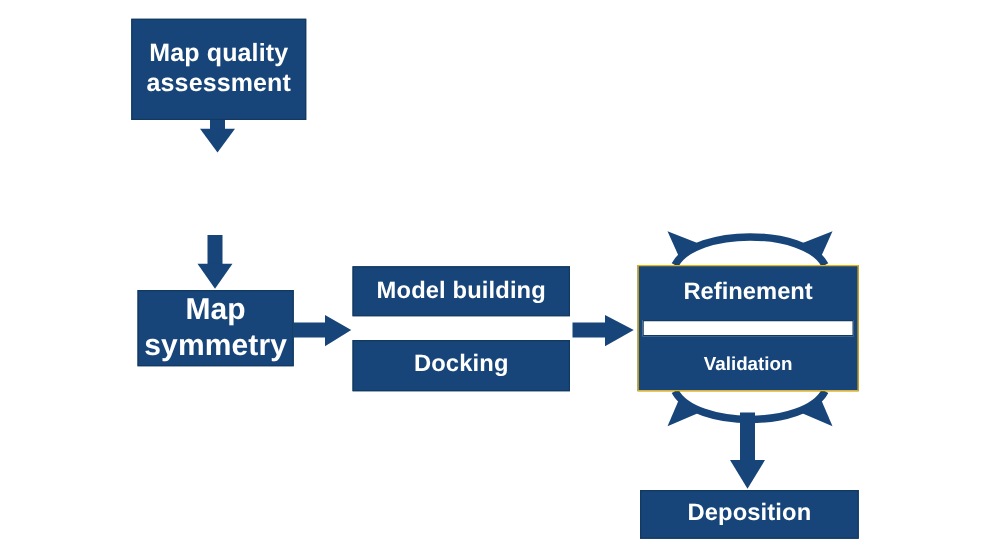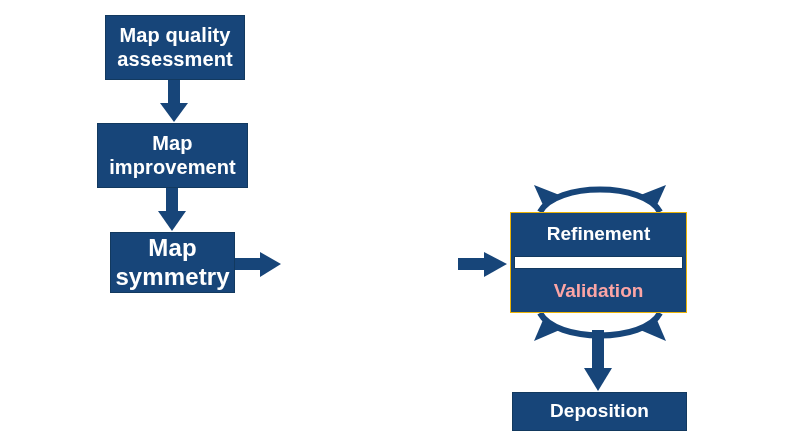--- a/index.html
+++ b/index.html
@@ -42,21 +42,21 @@
     letter-spacing: 0.1px;
     font-family: "Liberation Sans", sans-serif;
   }
   .node span {
     display: block;
     padding: 0 6px;
   }
 
   
   #node-map-quality-assessment {
-    left: 105px; top: 15px; width: 140px; height: 65px;
+    left: 105px; top: 15px; width: 140px; height: 81px;
     font-size: 20px;
   }
   #node-map-improvement {
     left: 97px; top: 123px; width: 151px; height: 65px;
     font-size: 20px;
   }
   #node-map-symmetry {
     left: 110px; top: 232px; width: 125px; height: 61px;
     font-size: 24px;
   }
@@ -87,21 +87,21 @@
     position: absolute;
     left: 3px; top: 43px; width: 169px; height: 13px;
     background: #ffffff;
     border: 1px solid #12395f;
     box-sizing: border-box;
   }
   #node-validation {
     position: absolute;
     left: 0; bottom: 0; width: 100%; height: 42px;
     display: flex; align-items: center; justify-content: center;
-    color: #fca5a5; font-size: 19px; font-weight: 600;
+    color: #ffffff; font-size: 15px; font-weight: 600;
     font-family: "Liberation Sans", sans-serif;
   }
   #node-deposition {
     left: 512px; top: 392px; width: 175px; height: 39px;
     font-size: 19px;
   }
 </style>
 </head>
 <body>
 
@@ -144,29 +144,32 @@
     <g>
       <rect x="592" y="330" width="12" height="42" fill="#174579"></rect>
       <polygon points="584,368 612,368 598,391" fill="#174579"></polygon>
     </g>
   </svg>
 
   <div class="node" id="node-map-quality-assessment">
     <span>Map quality assessment</span>
   </div>
 
-  <div class="node" id="node-map-improvement">
-    <span>Map improvement</span>
-  </div>
 
   <div class="node" id="node-map-symmetry">
     <span>Map symmetry</span>
   </div>
 
+  <div class="node" id="node-model-building">
+    <span>Model building</span>
+  </div>
 
+  <div class="node" id="node-docking">
+    <span>Docking</span>
+  </div>
 
   <div id="node-refine-validate-block">
     <div id="node-refinement">
       <span>Refinement</span>
     </div>
     <div id="gap-strip"></div>
     <div id="node-validation">
       <span>Validation</span>
     </div>
   </div>

